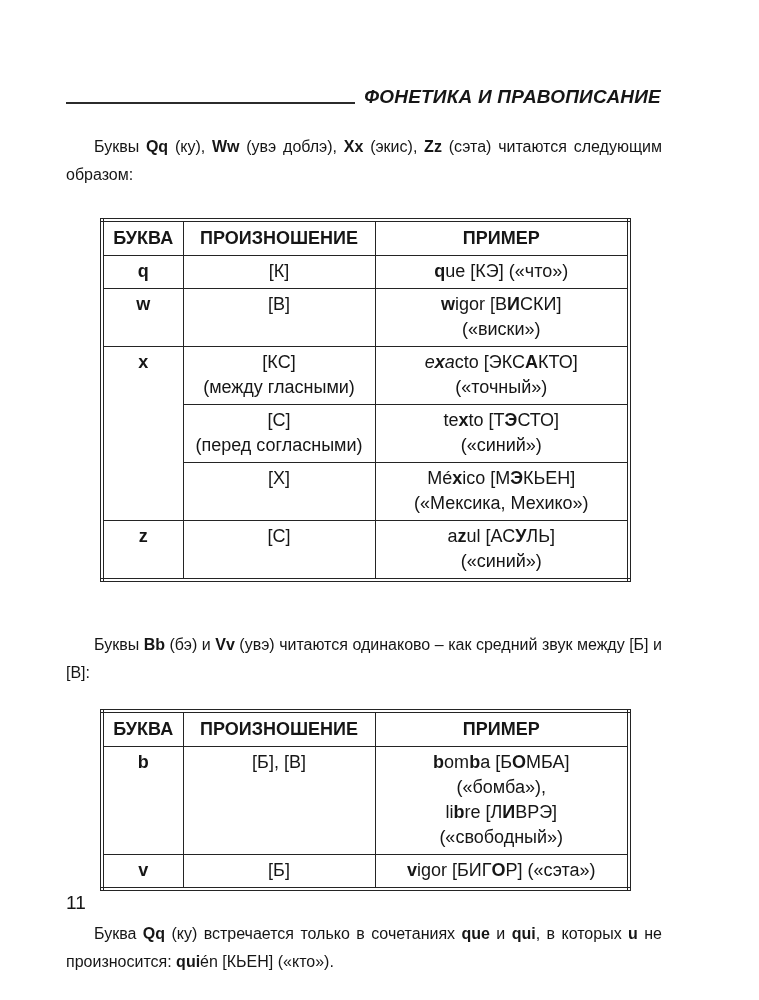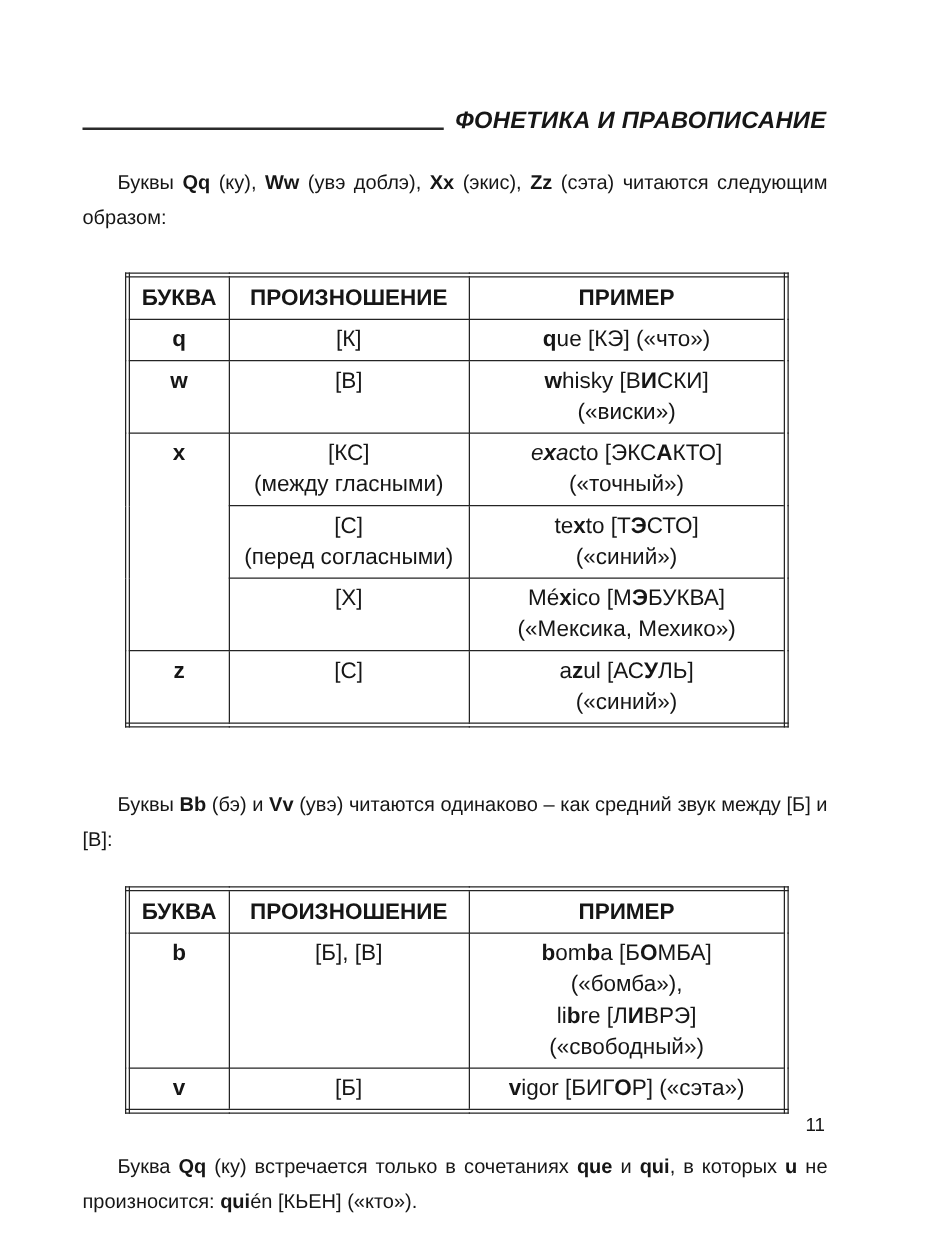--- a/index.html
+++ b/index.html
@@ -60,22 +60,22 @@
   .t th {
     font-weight: 700;
     padding: 4px 6px;
   }
   .t td.letter { font-weight: 700; }
   .page-number {
     position: absolute;
     top: 892px;
     left: 66px;
     width: 594px;
-    text-align: right;
-    font-size: 15px;
+    text-align: left;
+    font-size: 19px;
   }
 </style>
 </head>
 <body>
 
 <div class="page">
 
   <div class="header-row">
     <div class="header-rule"></div>
     <div class="header-title">ФОНЕТИКА И ПРАВОПИСАНИЕ</div>
@@ -98,34 +98,34 @@
     </thead>
     <tbody>
       <tr>
         <td class="letter">q</td>
         <td><span>[К]</span></td>
         <td><span style="font-weight: 700;">q</span><span>ue [КЭ] («что»)</span></td>
       </tr>
       <tr>
         <td class="letter">w</td>
         <td><span>[В]</span></td>
-        <td><span style="font-weight: 700;">w</span><span>hisky [В</span><span style="font-weight: 700;">И</span><span>СКИ]</span><br><span>(«виски»)</span></td>
+        <td><span style="font-weight: 700;">w</span><span>igor [В</span><span style="font-weight: 700;">И</span><span>СКИ]</span><br><span>(«виски»)</span></td>
       </tr>
       <tr>
         <td class="letter" rowspan="3">x</td>
         <td><span>[КС]</span><br><span>(между гласными)</span></td>
         <td><span style="font-style: italic;">e</span><span style="font-weight: 700; font-style: italic;">x</span><span style="font-style: italic;">a</span><span>cto [ЭКС</span><span style="font-weight: 700;">А</span><span>КТО]</span><br><span>(«точный»)</span></td>
       </tr>
       <tr>
         <td><span>[С]</span><br><span>(перед согласными)</span></td>
         <td><span>te</span><span style="font-weight: 700;">x</span><span style="">to</span><span> [Т</span><span style="font-weight: 700;">Э</span><span>СТО]</span><br><span>(«синий»)</span></td>
       </tr>
       <tr>
         <td><span>[Х]</span></td>
-        <td><span>Mé</span><span style="font-weight: 700;">x</span><span>ico [М</span><span style="font-weight: 700;">Э</span><span>БУКВА]</span><br><span>(«Мексика, Мехико»)</span></td>
+        <td><span>Mé</span><span style="font-weight: 700;">x</span><span>ico [М</span><span style="font-weight: 700;">Э</span><span>КЬЕН]</span><br><span>(«Мексика, Мехико»)</span></td>
       </tr>
       <tr>
         <td class="letter">z</td>
         <td><span>[С]</span></td>
         <td><span>a</span><span style="font-weight: 700;">z</span><span>ul [АС</span><span style="font-weight: 700;">У</span><span>ЛЬ]</span><br><span>(«синий»)</span></td>
       </tr>
     </tbody>
   </table>
 
   <p class="para p2"><span>Буквы </span><span style="font-weight: 700;">Bb</span><span> (бэ) и </span><span style="font-weight: 700;">Vv</span><span> (увэ) читаются одинаково – как средний звук между [Б] и [В]:</span></p>

